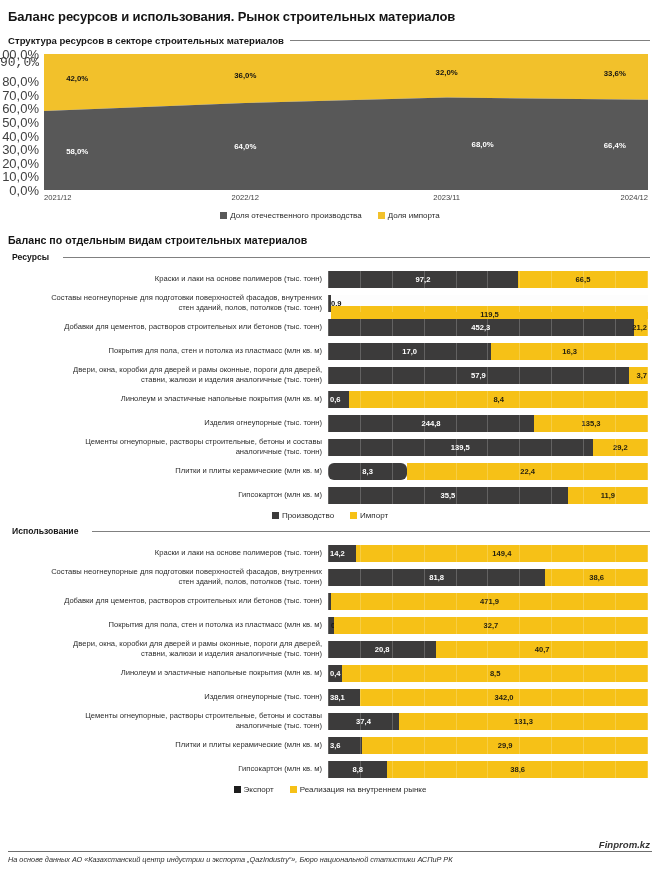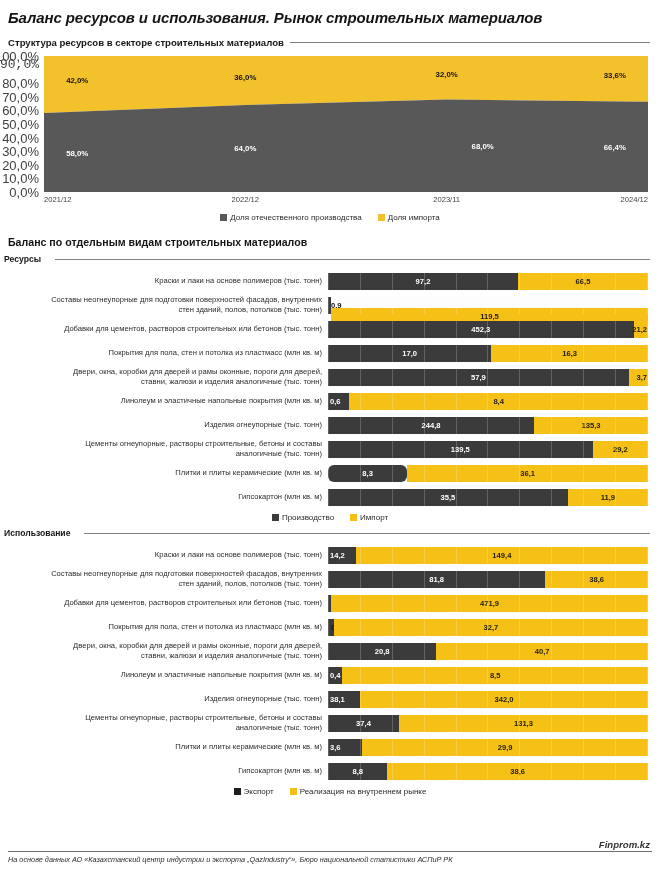--- a/index.html
+++ b/index.html
@@ -11,26 +11,25 @@
     width: 660px;
     height: 871px;
     font-family: "Liberation Sans", sans-serif;
     color: #1a1a1a;
     overflow: hidden;
     position: relative;
   }
 
   
   .page-title {
-    font-size: 15px;
+    font-size: 13px;
     font-weight: bold;
     color: #141414;
     padding: 9px 4px 0 8px;
     letter-spacing: -0.1px;
-    font-style: italic;
   }
   .section-head {
     display: flex;
     align-items: center;
     gap: 6px;
     padding-left: 8px;
     margin-top: 11px;
   }
   .section-head .txt {
     font-size: 9.6px;
@@ -41,21 +40,21 @@
   .section-head .rule {
     flex: 1;
     height: 1px;
     background: #808080;
     margin-right: 10px;
   }
   .sub-head {
     display: flex;
     align-items: center;
     gap: 14px;
-    padding-left: 4px;
+    padding-left: 12px;
     margin-top: 6px;
   }
   .sub-head .txt {
     font-size: 8.6px;
     font-weight: bold;
     color: #161616;
     white-space: nowrap;
   }
   .sub-head .rule {
     flex: 1;
@@ -444,21 +443,21 @@
           <i></i>
           <i></i>
           <i></i>
         </div>
       </div>
     </div>
     <div class="bar-row">
       <div class="bar-label">Плитки и плиты керамические (млн кв. м)</div>
       <div class="bar-track">
         <div class="seg prod" style="width: 24.7761%; border-radius: 6px;">8,3</div>
-        <div class="seg imp" style="width: 75.2239%;">36,1</div>
+        <div class="seg imp" style="width: 75.2239%;">22,4</div>
         <div class="grid-overlay">
           <i></i>
           <i></i>
           <i></i>
           <i></i>
           <i></i>
           <i></i>
           <i></i>
           <i></i>
           <i></i>

